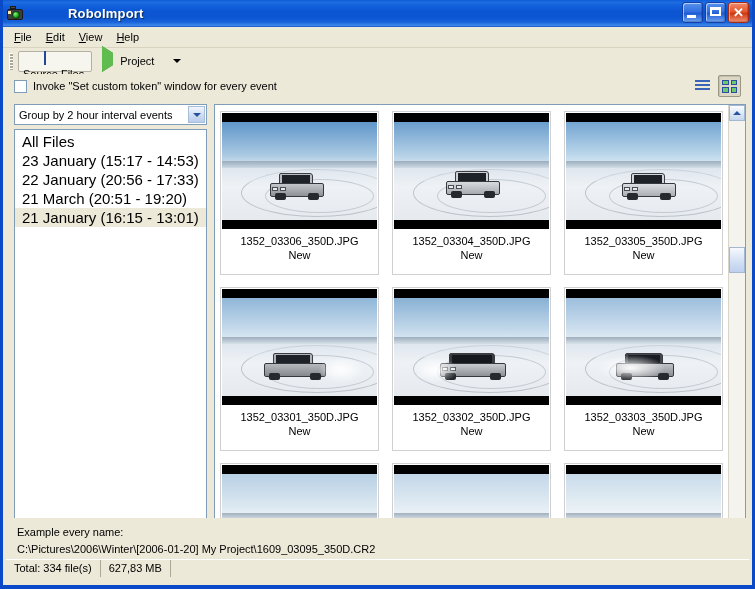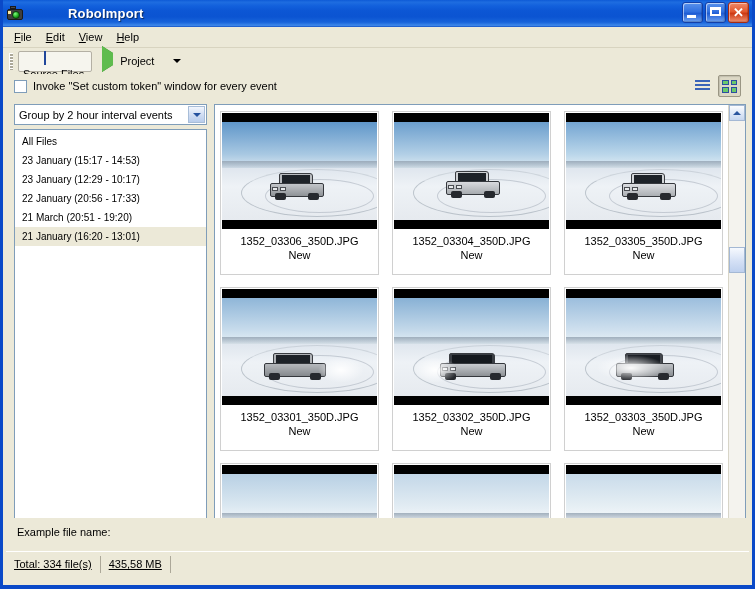--- a/index.html
+++ b/index.html
@@ -321,21 +321,21 @@
     background: #ffffff;
     border: 1px solid #7f9db9;
     box-sizing: border-box;
     overflow: hidden;
     padding-top: 2px;
   }
   .list-item {
     height: 19px;
     line-height: 19px;
     padding-left: 7px;
-    font-size: 10px;
+    font-size: 15px;
     color: #000;
     white-space: nowrap;
   }
   .list-item.selected { background: #ece9d8; }
 
   
   .right-pane {
     flex: 1;
     margin-left: 7px;
     margin-right: 3px;
@@ -517,27 +517,26 @@
     box-sizing: border-box;
   }
   .example div {
     font-size: 11px;
     color: #000;
     line-height: 17px;
   }
   .statusbar {
     position: absolute;
     left: 3px; right: 3px;
-    bottom: 12px;
+    bottom: 4px;
     height: 21px;
     background: #ece9d8;
     border-top: 1px solid #ffffff;
     display: flex;
-    align-items: flex-end;
-    text-decoration: underline;
+    align-items: flex-start;
   }
   .status-cell {
     font-size: 11px;
     color: #000;
     padding: 0 8px;
     height: 17px;
     line-height: 17px;
     border-right: 1px solid #aca899;
     box-sizing: border-box;
   }
@@ -613,24 +612,23 @@
     <div class="left-pane">
       <div class="combo">
         <span>Group by 2 hour interval events</span>
         <span class="combo-arrow">
             <span class="chev"></span>
           </span>
       </div>
       <div class="listbox">
         <div class="list-item">All Files</div>
         <div class="list-item">23 January (15:17 - 14:53)</div>
-        <div class="list-item">23 January (12:29 - 10:17)</div>
         <div class="list-item">22 January (20:56 - 17:33)</div>
         <div class="list-item">21 March (20:51 - 19:20)</div>
-        <div class="list-item selected">21 January (16:20 - 13:01)</div>
+        <div class="list-item selected">21 January (16:15 - 13:01)</div>
       </div>
     </div>
 
     <div class="right-pane">
       <div class="thumb-area">
 
         <div class="cell">
           <div class="photo">
             <div class="sky" style="background:linear-gradient(to bottom,#5f96c9,#a8c8e2 70%,#d8e6f0)"></div>
             <div class="horizon"></div>
@@ -829,22 +827,23 @@
           </div>
         <div class="sb-thumb"></div>
         <div class="sb-btn sb-down">
             <span class="sb-chev-down"></span>
           </div>
       </div>
     </div>
   </div>
 
   <div class="example">
-    <div>Example file name:</div>
+    <div>Example every name:</div>
+    <div>C:\Pictures\2006\Winter\[2006-01-20] My Project\1609_03095_350D.CR2</div>
   </div>
 
   <div class="statusbar">
     <div class="status-cell">Total: 334 file(s)</div>
-    <div class="status-cell">435,58 MB</div>
+    <div class="status-cell">627,83 MB</div>
     <div class="status-grip"></div>
   </div>
 
 </div>
 
 </body></html>

